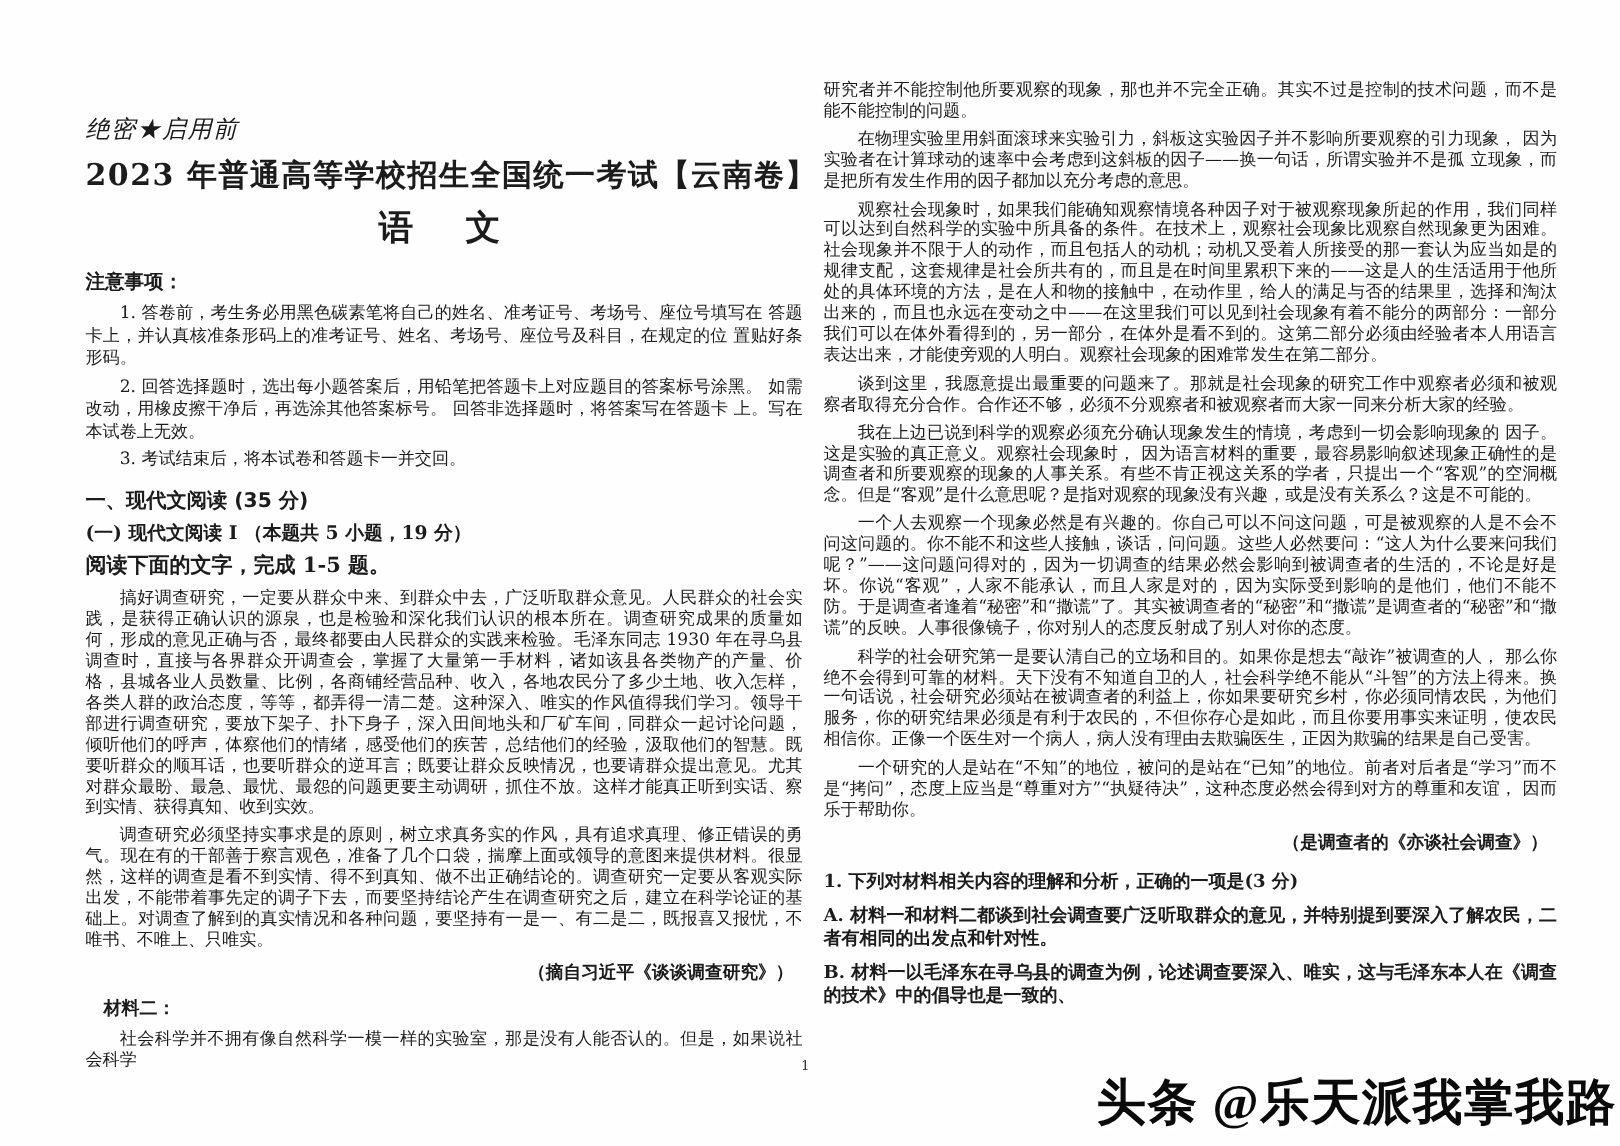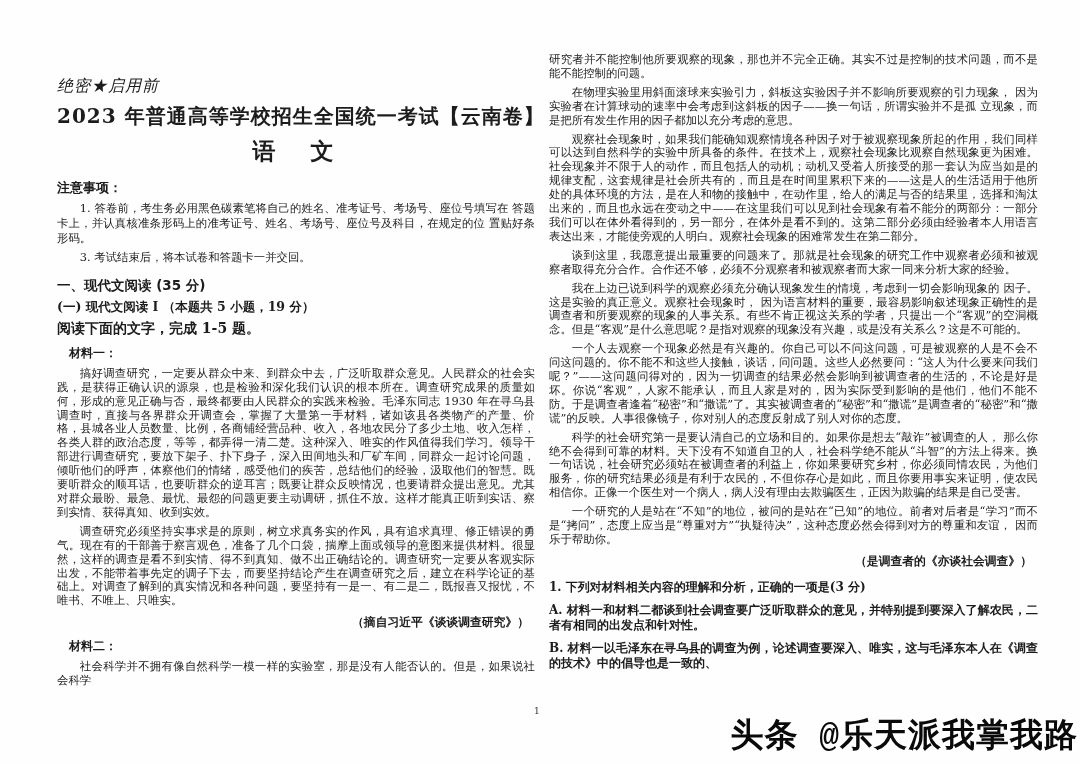--- a/index.html
+++ b/index.html
@@ -36,44 +36,44 @@
   .attribution{font-size:11.8px;font-weight:bold;text-align:right;margin:7px 6px 7px 0;}
 
   .question-stem{font-size:12px;font-weight:bold;margin:9px 0 6px 0;text-align:left;}
   .option{font-size:12px;font-weight:bold;line-height:15.5px;margin:7px 0;text-align:justify;}
 
   .page-number{position:absolute;left:534px;top:706px;font-size:9px;color:#333;}
 
   .watermark{
     position:absolute;right:2px;bottom:6px;
     font-size:33px;font-weight:900;color:#0a0a0a;
-    font-family:Liberation Mono, monospace;
+    font-family:Liberation Serif, serif;
     letter-spacing:1px;white-space:nowrap;
     text-shadow:2px 2px 0 #ffffff, 3px 3px 0 rgba(255,255,255,.65), -1px -1px 0 rgba(255,255,255,.35);
   }
 </style>
 </head>
 <body>
 
 <div class="page">
 
   <div class="col col-left">
     <p class="secret">绝密★启用前</p>
     <h1 class="exam-title">2023 年普通高等学校招生全国统一考试【云南卷】</h1>
     <h2 class="subject-title">语　文</h2>
 
     <p class="notice-heading">注意事项：</p>
     <p class="notice-item">1. 答卷前，考生务必用黑色碳素笔将自己的姓名、准考证号、考场号、座位号填写在 答题卡上，并认真核准条形码上的准考证号、姓名、考场号、座位号及科目，在规定的位 置贴好条形码。</p>
+    <p class="notice-item">2. 回答选择题时，选出每小题答案后，用铅笔把答题卡上对应题目的答案标号涂黑。 如需改动，用橡皮擦干净后，再选涂其他答案标号。 回答非选择题时，将答案写在答题卡 上。写在本试卷上无效。</p>
     <p class="notice-item">3. 考试结束后，将本试卷和答题卡一并交回。</p>
 
     <p class="section-heading">一、现代文阅读 (35 分)</p>
     <p class="sub-heading">(一) 现代文阅读 I （本题共 5 小题，19 分）</p>
     <p class="instruction">阅读下面的文字，完成 1-5 题。</p>
 
-    <p class="material-label">材料一：</p>
     <p class="body-p">搞好调查研究，一定要从群众中来、到群众中去，广泛听取群众意见。人民群众的社会实践，是获得正确认识的源泉，也是检验和深化我们认识的根本所在。调查研究成果的质量如何，形成的意见正确与否，最终都要由人民群众的实践来检验。毛泽东同志 1930 年在寻乌县调查时，直接与各界群众开调查会，掌握了大量第一手材料，诸如该县各类物产的产量、价格，县城各业人员数量、比例，各商铺经营品种、收入，各地农民分了多少土地、收入怎样，各类人群的政治态度，等等，都弄得一清二楚。这种深入、唯实的作风值得我们学习。领导干部进行调查研究，要放下架子、扑下身子，深入田间地头和厂矿车间，同群众一起讨论问题，倾听他们的呼声，体察他们的情绪，感受他们的疾苦，总结他们的经验，汲取他们的智慧。既要听群众的顺耳话，也要听群众的逆耳言；既要让群众反映情况，也要请群众提出意见。尤其对群众最盼、最急、最忧、最怨的问题更要主动调研，抓住不放。这样才能真正听到实话、察到实情、获得真知、收到实效。</p>
     <p class="body-p">调查研究必须坚持实事求是的原则，树立求真务实的作风，具有追求真理、修正错误的勇气。现在有的干部善于察言观色，准备了几个口袋，揣摩上面或领导的意图来提供材料。很显然，这样的调查是看不到实情、得不到真知、做不出正确结论的。调查研究一定要从客观实际出发，不能带着事先定的调子下去，而要坚持结论产生在调查研究之后，建立在科学论证的基础上。对调查了解到的真实情况和各种问题，要坚持有一是一、有二是二，既报喜又报忧，不唯书、不唯上、只唯实。</p>
     <p class="attribution">（摘自习近平《谈谈调查研究》）</p>
 
     <p class="material-label">材料二：</p>
     <p class="body-p">社会科学并不拥有像自然科学一模一样的实验室，那是没有人能否认的。但是，如果说社会科学</p>
   </div>
 
   <div class="col col-right">
     <p class="body-p no-indent">研究者并不能控制他所要观察的现象，那也并不完全正确。其实不过是控制的技术问题，而不是能不能控制的问题。</p>

